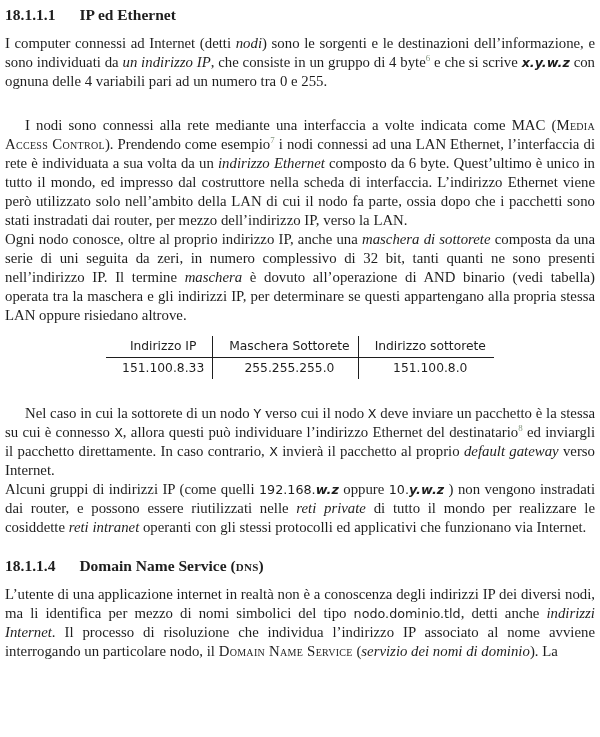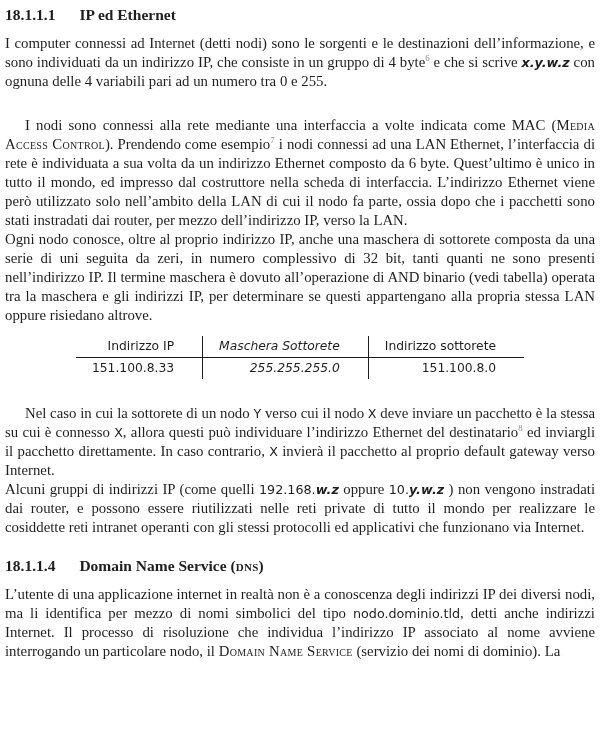--- a/index.html
+++ b/index.html
@@ -27,44 +27,43 @@
   .h-num{display:inline-block;margin-right:1.55em;}
   p.para{
     font-size:14.8px;line-height:19px;
     text-align:justify;
     margin:0;
     hyphens:auto;-webkit-hyphens:auto;
   }
   p.para.indent{text-indent:20px;margin-top:25px;}
   
   .sg-normal{}
-  .sg-italic{}
+  .sg-italic{font-style:italic;}
   .sg-sans{font-family:"DejaVu Sans",sans-serif;font-size:0.86em;}
   .sg-sans-italic{font-family:"DejaVu Sans",sans-serif;font-style:italic;font-size:0.86em;font-weight:bold;}
   .sg-smallcaps{font-variant:small-caps;letter-spacing:0.02em;text-align:right;}
   .sg-sup{vertical-align:super;font-size:0.6em;line-height:0;color:var(--fn);}
   
   table.subnet{
     border-collapse:collapse;
     margin:11px auto 9px auto;
     font-family:"DejaVu Sans",sans-serif;
     font-size:12.3px;
     color:var(--text);
   }
   table.subnet th, table.subnet td{
     font-weight:normal;
-    padding:3px 28px 4px 16px;
-    text-align:right;
+    padding:3px 8px 4px 16px;
+    text-align:center;
     white-space:nowrap;
   }
   table.subnet th{border-bottom:1px solid var(--rule);}
   table.subnet th.mid, table.subnet td.mid{
     border-left:1px solid var(--rule);
     border-right:1px solid var(--rule);
-    font-style:italic;
   }
 </style>
 </head>
 <body>
 
 <div class="page">
 
   <h4 class="heading h-first"><span class="h-num">18.1.1.1</span><span>IP ed Ethernet</span></h4>
 
   <p class="para"><span class="sg-normal">I computer connessi ad Internet (detti </span><span class="sg-italic">nodi</span><span class="sg-normal">) sono le sorgenti e le destinazioni dell’informazione, e sono individuati da </span><span class="sg-italic">un indirizzo IP</span><span class="sg-normal">, che consiste in un gruppo di 4 byte</span><span class="sg-sup">6</span><span class="sg-normal"> e che si scrive </span><span class="sg-sans-italic">x.y.w.z</span><span class="sg-normal"> con ognuna delle 4 variabili pari ad un numero tra 0 e 255.</span></p>

